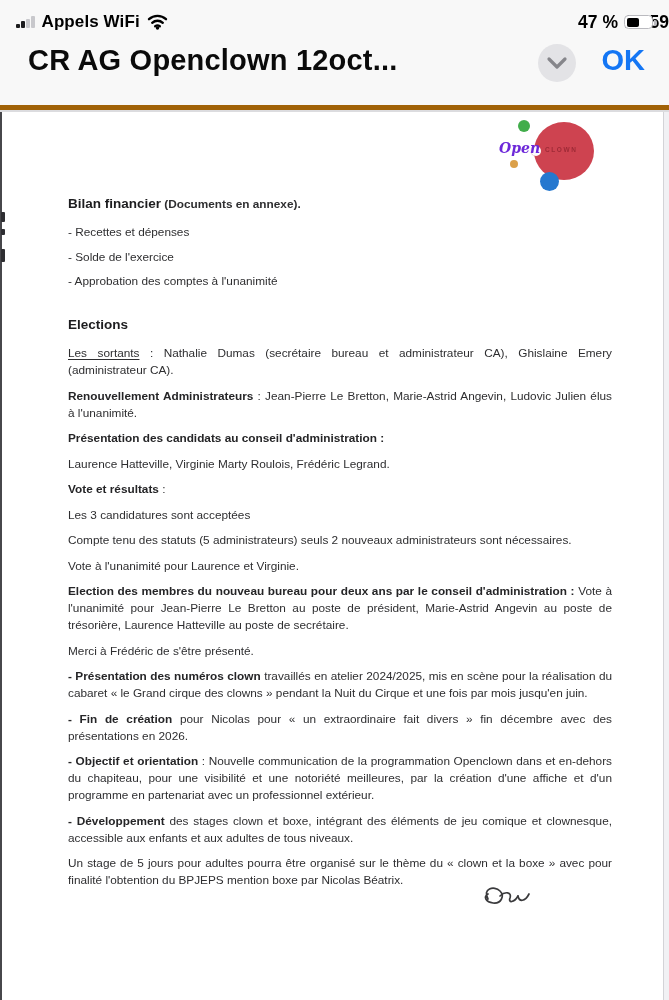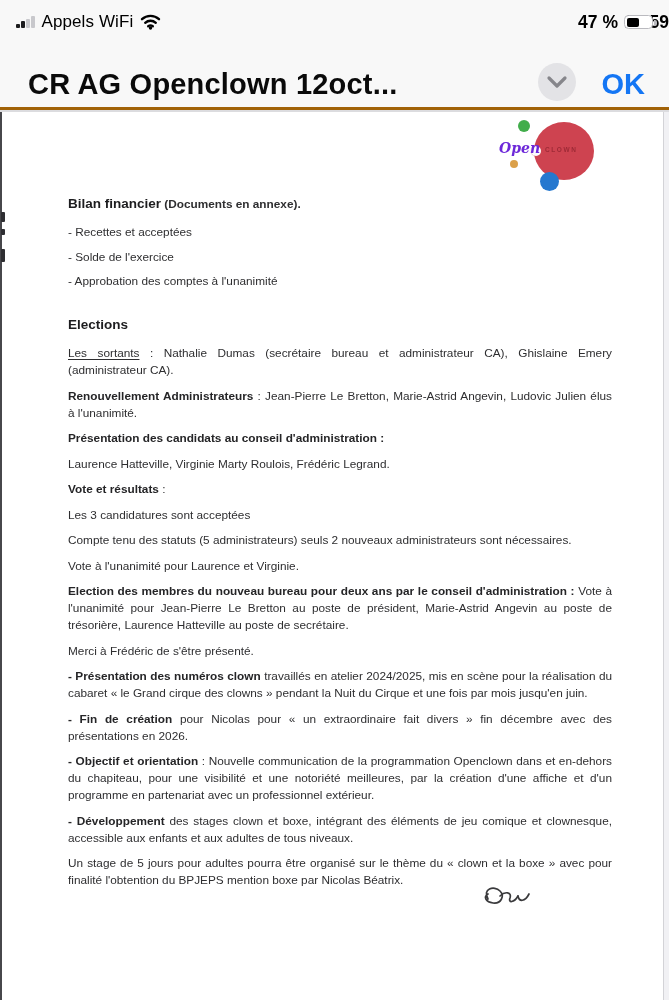--- a/index.html
+++ b/index.html
@@ -19,31 +19,31 @@
     padding:0 16px; font-size:17.5px; color:#000;
   }
   .sb-left { display:flex; align-items:center; gap:7px; }
   .sb-right { display:flex; align-items:center; gap:6px; }
   .signal { display:flex; align-items:flex-end; gap:1.5px; height:12px; }
   .signal i { display:block; width:3.5px; border-radius:1px; background:#c8c8cc; }
   .signal i:nth-child(1){ height:4.5px; background:#1c1c1e; }
   .signal i:nth-child(2){ height:7px;  background:#1c1c1e; }
   .signal i:nth-child(3){ height:9.5px; }
   .signal i:nth-child(4){ height:12px; }
-  .carrier { font-size:17px; font-weight:400; letter-spacing:.1px; }
+  .carrier { font-size:17px; font-weight:700; letter-spacing:.1px; }
   .sb-time { position:absolute; left:4px; right:0; text-align:right; font-weight:600; font-size:17.5px; pointer-events:none; }
   .battery-pct { font-size:17.5px; font-weight:700; }
   .battery { position:relative; width:29px; height:14px; border:1.5px solid #bababf; border-radius:4.5px; background:#fff; }
   .battery .fill { position:absolute; left:1.5px; top:1.5px; bottom:1.5px; width:47%; background:#000; border-radius:2px; }
   .battery .cap { position:absolute; right:-4.5px; top:3.5px; width:2.5px; height:6px; background:#bababf; border-radius:0 2px 2px 0; }
 
   
   .titlebar {
-    height:66px; background:#f8f8f8; border-bottom:3px solid #a16207;
-    display:flex; align-items:flex-end; padding:0 20px 6px 28px;
+    height:66px; background:#f8f8f8; border-bottom:5px solid #a16207;
+    display:flex; align-items:flex-start; padding:0 20px 6px 28px;
   }
   .doc-title { font-size:29px; font-weight:700; color:#0a0a0a; letter-spacing:.2px; flex:1 1 auto; white-space:nowrap; overflow:hidden; }
   .collapse-btn {
     width:38px; height:38px; border-radius:50%; background:#e3e3e6;
     display:flex; align-items:center; justify-content:center; margin-right:26px; flex:0 0 auto;
     border:none; cursor:pointer;
   }
   .ok-btn { background:none; border:none; color:#1476f4; font-size:29px; font-weight:600; font-family:inherit; cursor:pointer; margin-right:4px; }
 
   
@@ -149,21 +149,21 @@
       <span class="l-red"></span>
       <span class="l-green"></span>
       <span class="l-yellow"></span>
       <span class="l-blue"></span>
       <span class="l-dotwhite"></span>
       <span class="l-open">Open</span>
       <span class="l-clown">CLOWN</span>
     </div>
 
     <div class="h"><span>Bilan financier</span><span class="h-suffix"> (Documents en annexe).</span></div>
-    <p class="p bullet">- Recettes et acceptées</p>
+    <p class="p bullet">- Recettes et dépenses</p>
     <p class="p bullet">- Solde de l'exercice</p>
     <p class="p bullet">- Approbation des comptes à l'unanimité</p>
 
     <div class="h mt">Elections</div>
     <p class="p"><span class="lead-u">Les sortants</span><span> : Nathalie Dumas (secrétaire bureau et administrateur CA), Ghislaine Emery (administrateur CA).</span></p>
     <p class="p"><span class="lead-b">Renouvellement Administrateurs</span><span> : Jean-Pierre Le Bretton, Marie-Astrid Angevin, Ludovic Julien élus à l'unanimité.</span></p>
     <p class="p lead-b">Présentation des candidats au conseil d'administration :</p>
     <p class="p">Laurence Hatteville, Virginie Marty Roulois, Frédéric Legrand.</p>
     <p class="p"><span class="lead-b">Vote et résultats</span><span> :</span></p>
     <p class="p">Les 3 candidatures sont acceptées</p>

